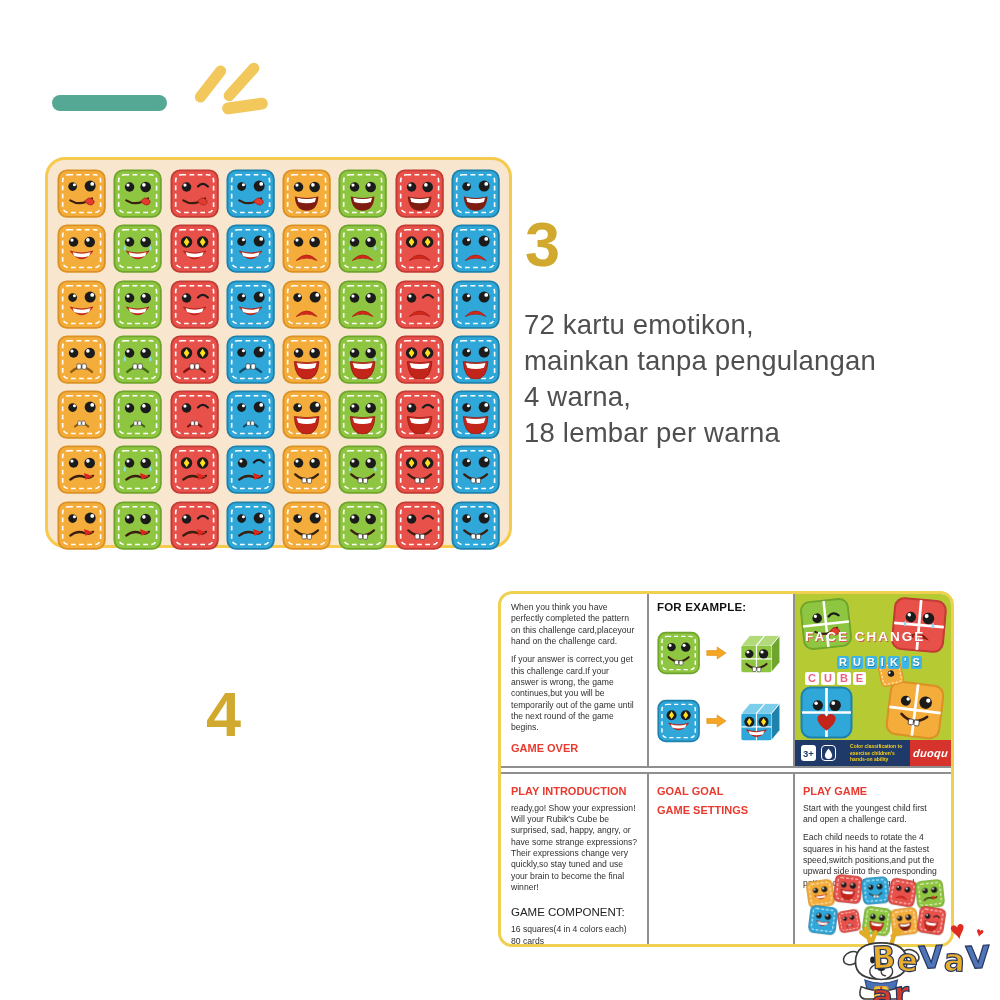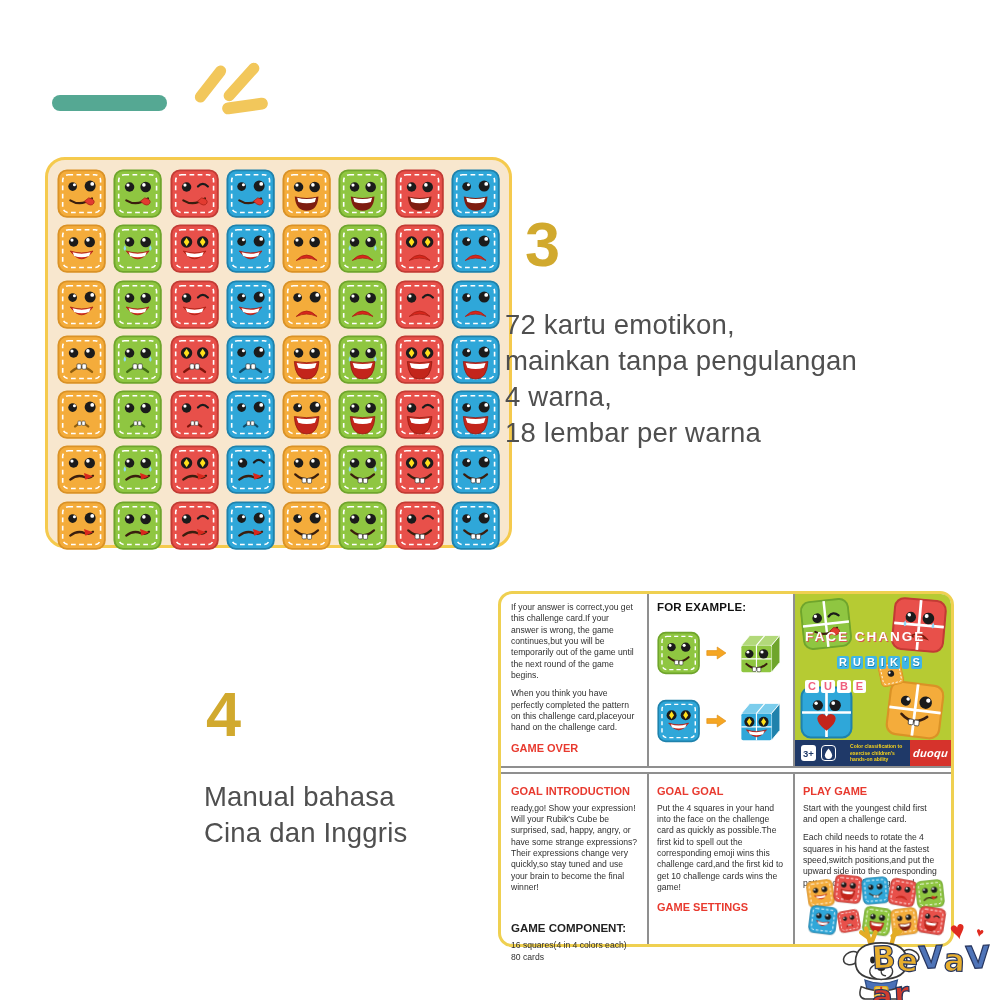--- a/index.html
+++ b/index.html
@@ -18,37 +18,37 @@
         border:3px solid #F5CA4D;border-radius:20px;box-sizing:border-box;}
   .tray-grid{display:grid;grid-template-columns:repeat(8,1fr);grid-template-rows:repeat(7,1fr);
         gap:6px 7px;padding:9px;height:100%;box-sizing:border-box;}
   .tile{width:100%;height:100%;}
   .tile svg{width:100%;height:100%;display:block;}
 
   
   .step-num{position:absolute;font-size:63px;font-weight:600;color:#D1A92E;line-height:1;}
   .step-text{position:absolute;font-size:27.5px;color:#4F4F4F;line-height:36px;white-space:pre-line;font-weight:500;letter-spacing:0.2px;}
   #num3{left:525px;top:213px;}
-  #text3{left:505px;top:307px;}
+  #text3{left:524px;top:307px;}
   #num4{left:206px;top:683px;}
   #text4{left:204px;top:779px;}
 
   
   .manual{position:absolute;left:498px;top:591px;width:456px;height:356px;background:#fff;
           border:3px solid #EFD051;border-radius:14px;box-sizing:border-box;}
   .manual .vline{position:absolute;width:2px;background:#8f8f8f;}
   .manual .v1t{left:146px;top:0;height:172px;}
   .manual .v1b{left:146px;top:180px;bottom:0;}
   .manual .v2t{left:292px;top:0;height:172px;}
   .manual .v2b{left:292px;top:180px;bottom:0;}
   .manual .hdiv{position:absolute;left:0;right:0;top:172px;height:4px;border-top:2px solid #8f8f8f;border-bottom:2px solid #8f8f8f;}
   .panel{position:absolute;font-size:8.6px;color:#2f2f2f;line-height:1.32;}
   .panel p{margin:0 0 7px 0;white-space:pre-line;}
   .red-h{color:#E83A2F;font-weight:bold;font-size:11px;margin:2px 0 4px 0;}
-  .blk-h{color:#222;font-weight:bold;font-size:11.5px;margin:28px 0 4px 0;}
+  .blk-h{color:#222;font-weight:normal;font-size:11.5px;margin:12px 0 4px 0;}
   #p-tl{left:10px;top:8px;width:127px;}
   #p-tm{left:156px;top:4px;width:128px;}
   #p-bl{left:10px;top:188px;width:127px;}
   #p-bm{left:156px;top:188px;width:128px;}
   #p-br{left:302px;top:188px;width:140px;}
   .ex-h{font-weight:bold;font-size:11.5px;color:#111;letter-spacing:0.2px;margin:2px 0 10px 0;}
   .ex-row{display:flex;align-items:center;gap:6px;margin-bottom:12px;}
   .ex-card{width:50px;height:50px;}
   .ex-card svg{width:100%;height:100%;display:block;}
   .ex-arrow{width:24px;height:18px;}
@@ -57,21 +57,21 @@
 
   
   .cover{position:absolute;left:294px;top:0;width:156px;height:172px;background:#B6CB33;
          border-top-right-radius:10px;overflow:hidden;}
   .cover-face{position:absolute;}
   .cover-face svg{width:100%;height:100%;display:block;}
   .cover-title{position:absolute;left:10px;top:36px;z-index:3;line-height:1;}
   .ct1{font-size:13.5px;font-weight:bold;color:#fff;letter-spacing:2px;text-shadow:1px 1.2px 0 #D9554B;margin-bottom:9px;}
   .ct2 span{display:inline-block;background:#3FB5E6;color:#fff;font-weight:bold;font-size:11px;
             padding:1px 2px;margin-right:2px;border-radius:2px;text-shadow:0.6px 0.8px 0 #1f7ea6;}
-  .ct2{margin-bottom:8px;padding-left:32px;}
+  .ct2{margin-bottom:0;padding-left:32px;}
   .ct3 span{display:inline-block;background:#fff;color:#EF5F7E;font-weight:bold;font-size:11px;
             padding:1px 3px;margin-right:2px;border-radius:2px;}
   .cover-strip{position:absolute;left:0;right:0;bottom:0;height:26px;background:#1F3968;z-index:4;display:flex;align-items:center;}
   .age-badge{margin-left:6px;width:16px;height:16px;background:#fff;border-radius:3px;color:#1F3968;
              font-size:9.5px;font-weight:bold;display:flex;align-items:center;justify-content:center;}
   .drop-badge{margin-left:5px;width:16px;height:16px;border:1.3px solid #fff;border-radius:4px;
               display:flex;align-items:center;justify-content:center;box-sizing:border-box;}
   .drop-badge svg{width:9px;height:11px;display:block;}
   .strip-tagline{margin-left:14px;width:64px;font-size:5px;line-height:1.3;color:#F8D31C;font-weight:bold;}
   .brand-box{margin-left:auto;width:44px;height:100%;background:#D6332C;display:flex;align-items:center;justify-content:center;}
@@ -792,33 +792,31 @@
       </div>
   </div>
 
   <div class="step-num" id="num3">3</div>
   <div class="step-text" id="text3">72 kartu emotikon,
 mainkan tanpa pengulangan
 4 warna,
 18 lembar per warna</div>
 
   <div class="step-num" id="num4">4</div>
-  <div class="step-text" id="text4">Manual bahasa
-Cina dan Inggris</div>
 
   <div class="manual">
     <div class="vline v1t"></div>
     <div class="vline v1b"></div>
     <div class="vline v2t"></div>
     <div class="vline v2b"></div>
     <div class="hdiv"></div>
 
     <div class="panel" id="p-tl">
+      <p>When you think you have perfectly completed the pattern on this challenge card,placeyour hand on the challenge card.</p>
       <p>If your answer is correct,you get  this challenge card.If your answer is wrong, the game continues,but you will be temporarily out of the game until the next round of the game begins.</p>
-      <p>When you think you have perfectly completed the pattern on this challenge card,placeyour hand on the challenge card.</p>
       <div class="red-h">GAME OVER</div>
     </div>
 
     <div class="panel" id="p-tm">
       <div class="ex-h">FOR EXAMPLE:</div>
       <div id="example-rows">
           <div class="ex-row">
             <span class="ex-card">
               <svg viewBox="0 0 52 52" xmlns="http://www.w3.org/2000/svg">
                 <rect x="1.5" y="1.5" width="49" height="49" rx="9" fill="#8FC641" stroke="#6FA52C" stroke-width="2"></rect>
@@ -962,30 +960,29 @@
             </svg>
         </div>
         <div class="strip-tagline">Color classification to exercise children's hands-on ability</div>
         <div class="brand-box">
           <span>duoqu</span>
         </div>
       </div>
     </div>
 
     <div class="panel" id="p-bl">
-      <div class="red-h">GOAL INTRODUCTION</div>
+      <div class="red-h">PLAY INTRODUCTION</div>
       <p>ready,go! Show your expression! Will your Rubik's Cube be surprised, sad, happy, angry, or have some strange expressions? Their  expressions change very quickly,so stay tuned and use your brain to become the final winner!</p>
       <div class="blk-h">GAME COMPONENT:</div>
       <p>16 squares(4 in 4 colors each)
 80 cards</p>
     </div>
 
     <div class="panel" id="p-bm">
       <div class="red-h">GOAL GOAL</div>
-      <p>Put the 4 squares in your hand into the face on the challenge card as quickly as possible.The first kid to spell out the corresponding emoji wins this challenge card,and the first kid to get 10 challenge cards wins the game!</p>
       <div class="red-h" style="">GAME SETTINGS</div>
     </div>
 
     <div class="panel" id="p-br">
       <div class="red-h">PLAY GAME</div>
       <p>Start with the youngest child first and open a challenge card.</p>
       <p>Each child needs to rotate the 4 squares in his hand at the fastest speed,switch positions,and put the upward side into the corresponding pattern on the challenge card.</p>
     </div>
 
     <div id="scatter-cards">

